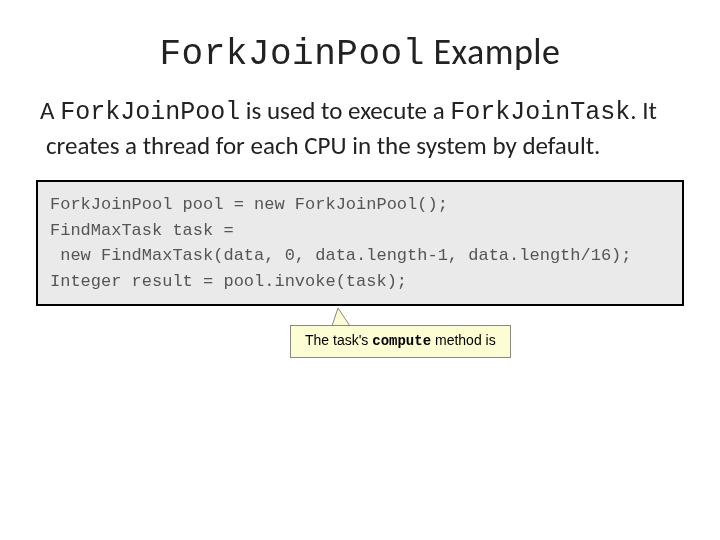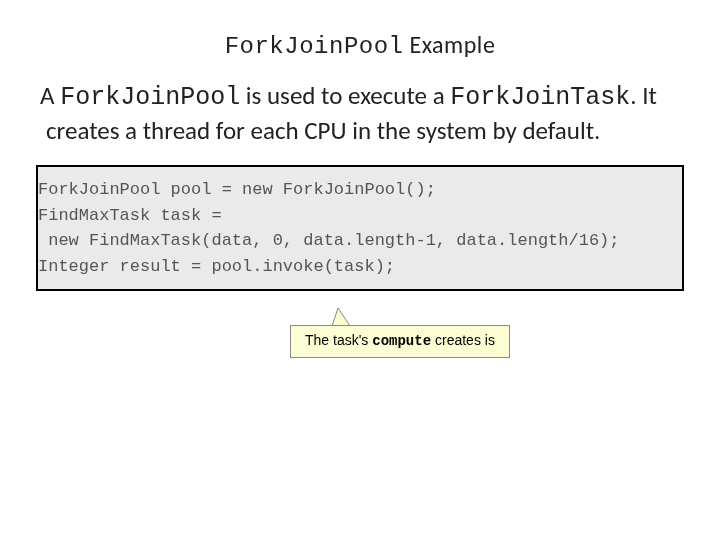--- a/index.html
+++ b/index.html
@@ -11,21 +11,21 @@
     background: #fff;
     color: #222;
   }
   .slide {
     padding: 20px 40px;
     position: relative;
     height: 500px;
   }
   .title {
     text-align: center;
-    font-size: 24px;
+    font-size: 36px;
     font-weight: 400;
     color: #222;
     margin: 10px 0 20px 0;
     letter-spacing: 0.5px;
   }
   .title .mono {
     font-family: 'Courier New', Courier, monospace;
   }
   .desc {
     font-size: 25px;
@@ -34,21 +34,21 @@
     margin: 0 0 18px 0;
     padding-left: 6px;
     text-indent: -6px;
   }
   .desc .mono {
     font-family: 'Courier New', Courier, monospace;
   }
   .codebox {
     background: #eaeaea;
     border: 2px solid #000;
-    padding: 10px 0;
+    padding: 10px 12px;
     font-family: 'Courier New', Courier, monospace;
     font-size: 17px;
     line-height: 1.5;
     color: #555;
     white-space: pre;
     margin: 0 -4px;
   }
   .callout-wrap {
     position: absolute;
     left: 290px;
@@ -99,17 +99,17 @@
 <span>Integer result = pool.invoke(task);</span></div>
 
   <div class="callout-wrap">
     <div class="callout-tail">
       <svg width="30" height="18">
         <polygon points="2,18 8,0 20,18" fill="#fdfdd3" stroke="#888" stroke-width="1"></polygon>
         <line x1="2" y1="18" x2="20" y2="18" stroke="#fdfdd3" stroke-width="2"></line>
       </svg>
     </div>
     <div class="callout">
-      <span>The task's </span><span class="mono">compute</span><span> creates is</span><br>
+      <span>The task's </span><span class="mono">compute</span><span> method is</span><br>
     </div>
   </div>
 
 </div>
 
 </body></html>

